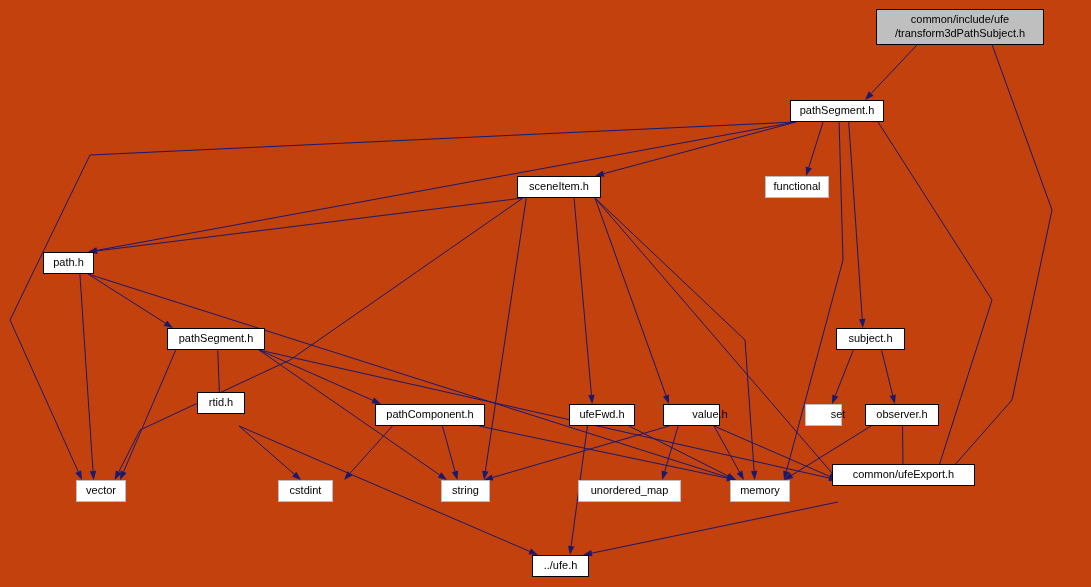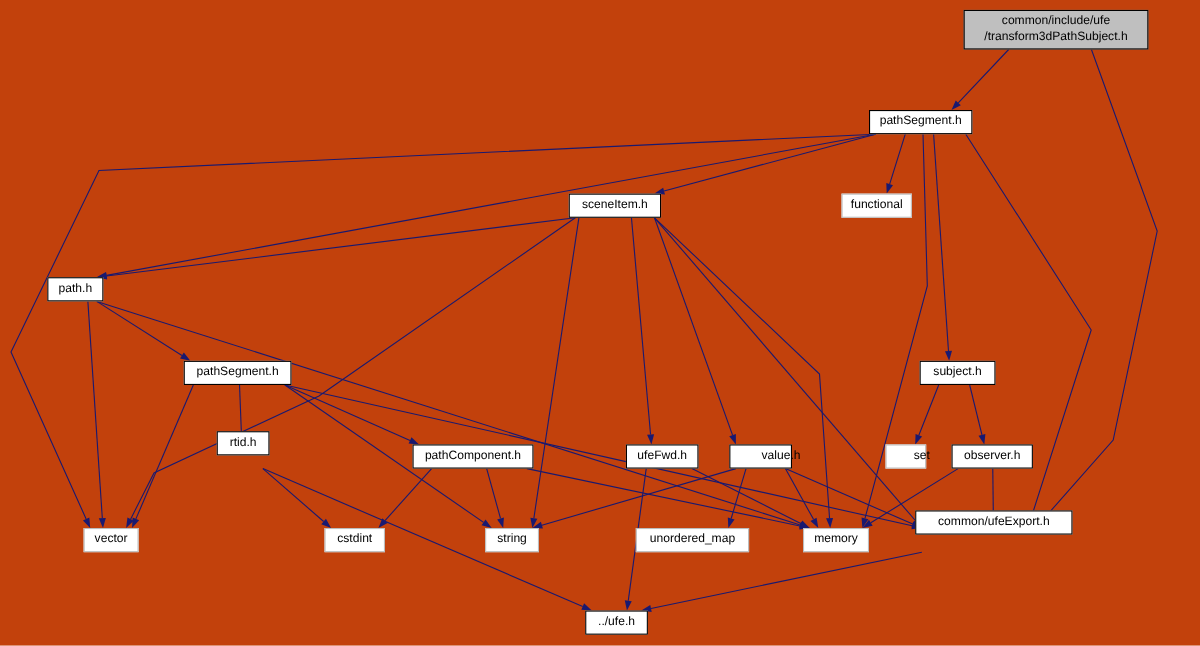--- a/index.html
+++ b/index.html
@@ -123,20 +123,20 @@
       <div class="node file" style="left: 43px; top: 252px; width: 51px; height: 22px;">path.h</div>
       <div class="node file" style="left: 167px; top: 328px; width: 98px; height: 22px;">pathSegment.h</div>
       <div class="node file" style="left: 836px; top: 328px; width: 69px; height: 22px;">subject.h</div>
       <div class="node file" style="left: 197px; top: 392px; width: 48px; height: 22px;">rtid.h</div>
       <div class="node file" style="left: 375px; top: 404px; width: 110px; height: 22px;">pathComponent.h</div>
       <div class="node file" style="left: 569px; top: 404px; width: 66px; height: 22px;">ufeFwd.h</div>
       <div class="node file" style="left: 663px; top: 404px; width: 57px; height: 22px; padding-left: 40px;">value.h</div>
       <div class="node system" style="left: 805px; top: 404px; width: 33px; height: 22px; padding-left: 32px;">set</div>
       <div class="node file" style="left: 865px; top: 404px; width: 74px; height: 22px;">observer.h</div>
       <div class="node system" style="left: 76px; top: 480px; width: 50px; height: 22px;">vector</div>
-      <div class="node system" style="left: 295px; top: 480px; width: 55px; height: 22px;">cstdint</div>
+      <div class="node system" style="left: 278px; top: 480px; width: 55px; height: 22px;">cstdint</div>
       <div class="node system" style="left: 441px; top: 480px; width: 49px; height: 22px;">string</div>
       <div class="node system" style="left: 578px; top: 480px; width: 103px; height: 22px;">unordered_map</div>
       <div class="node system" style="left: 730px; top: 480px; width: 60px; height: 22px;">memory</div>
       <div class="node file" style="left: 832px; top: 464px; width: 143px; height: 22px;">common/ufeExport.h</div>
       <div class="node file" style="left: 532px; top: 555px; width: 57px; height: 22px;">../ufe.h</div>
     </div>
 </div>
 
 </body></html>

